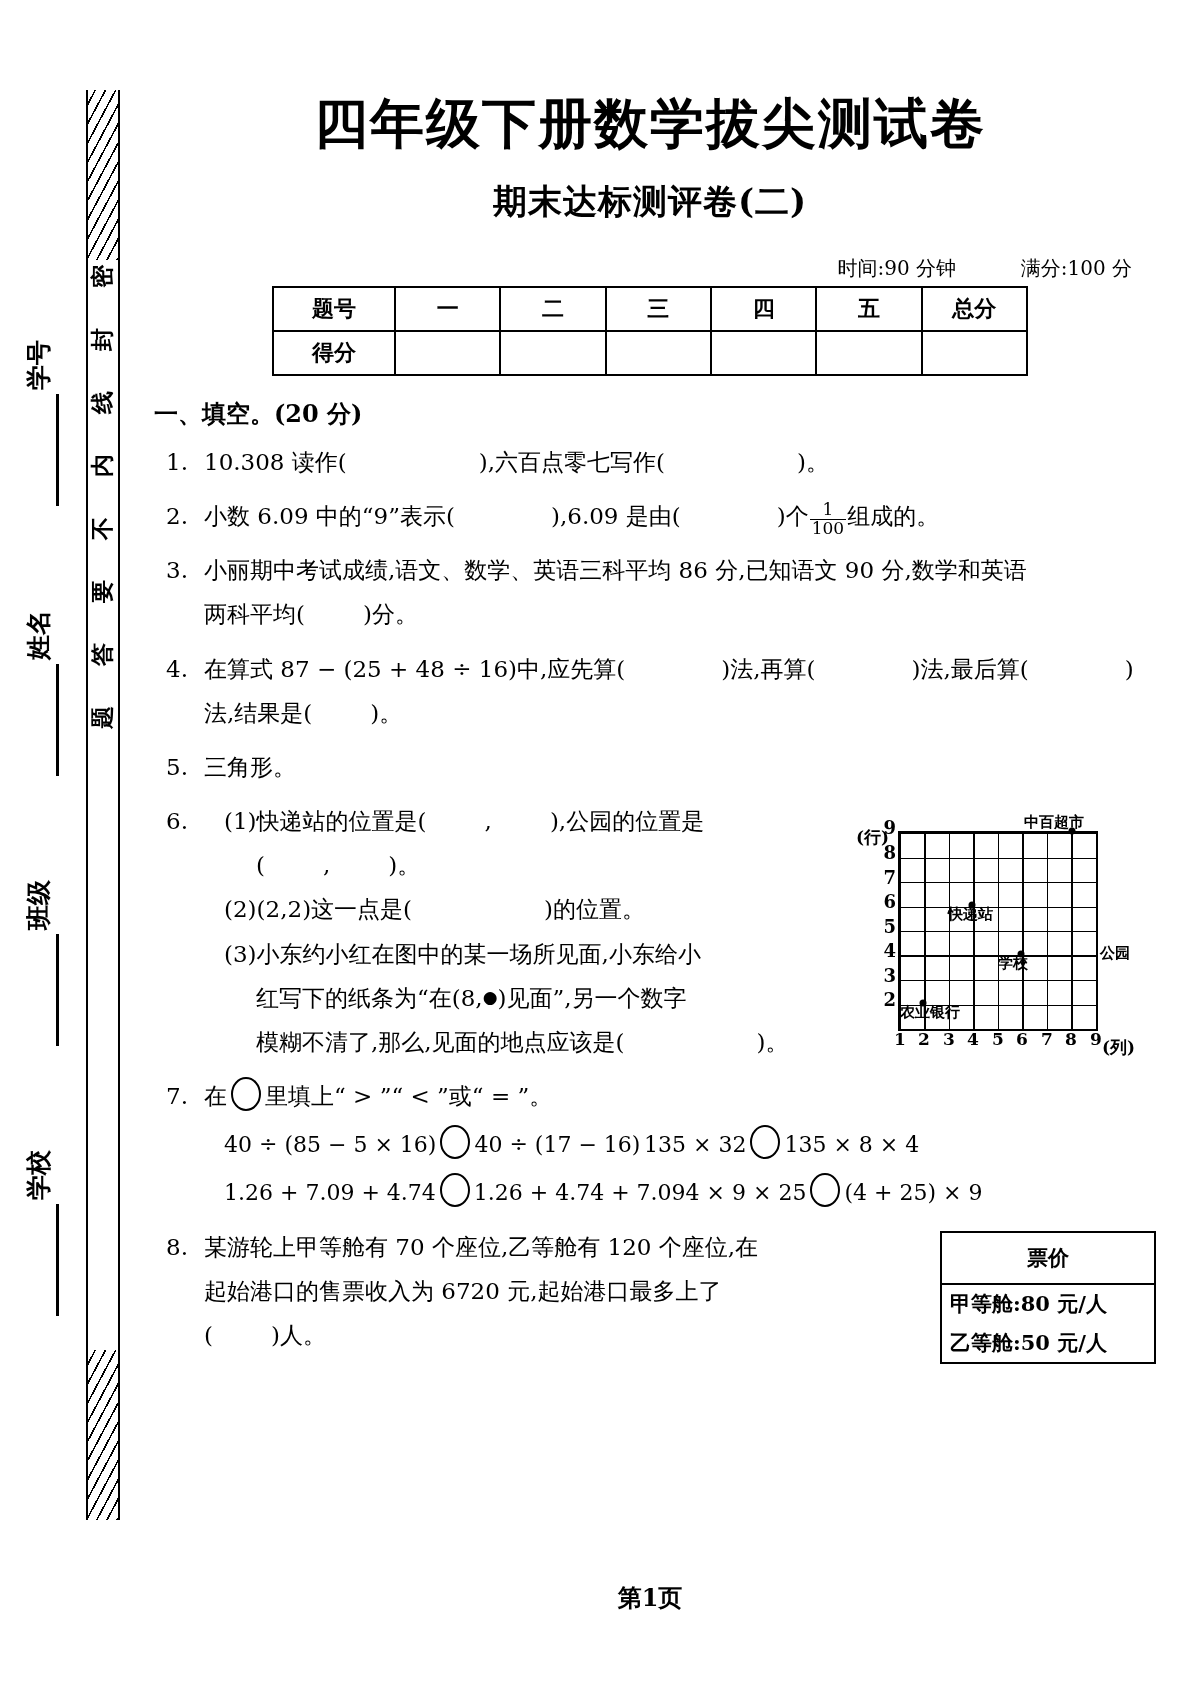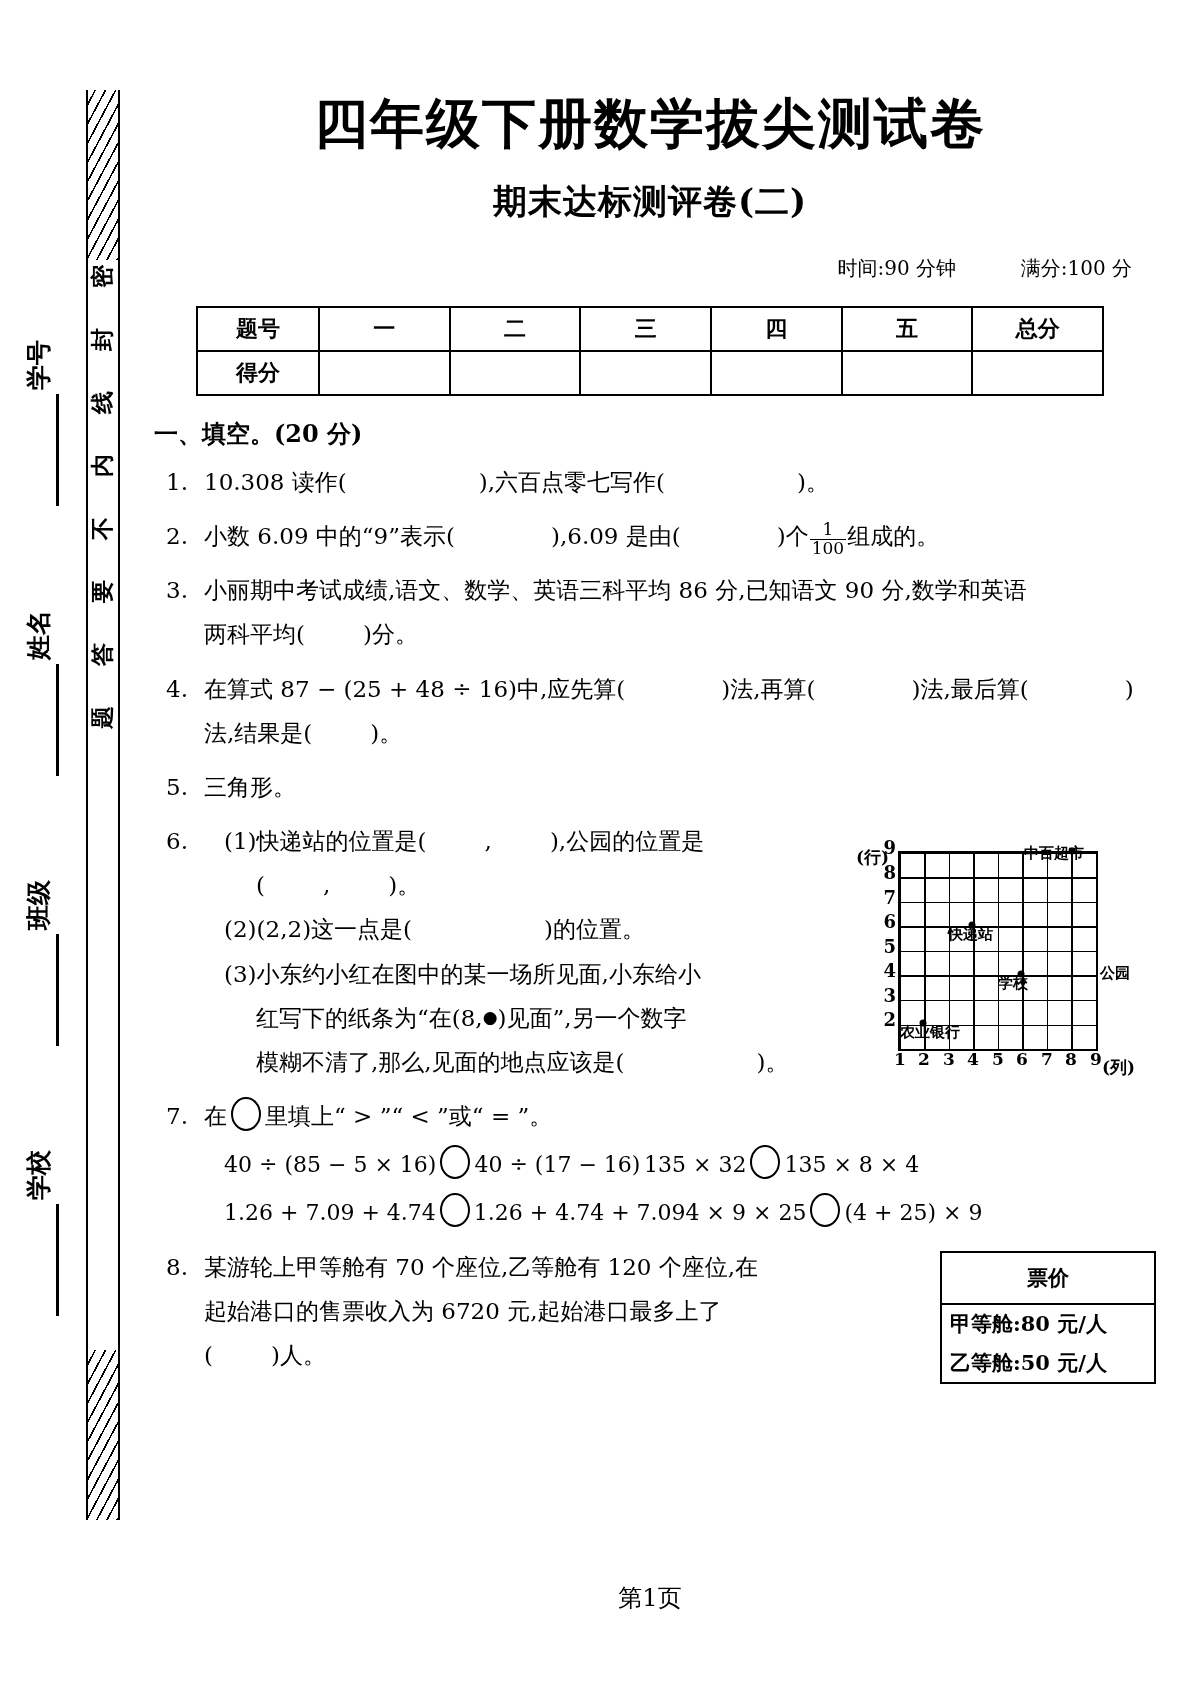--- a/index.html
+++ b/index.html
@@ -126,23 +126,23 @@
   .meta-line {
     margin-top: 30px;
     padding-right: 18px;
     text-align: right;
     font-size: 20px;
   }
   .meta-line .gap { display: inline-block; width: 52px; }
 
   
   table.score {
-    margin: 24px auto 0 auto;
+    margin: 4px auto 0 auto;
     border-collapse: collapse;
-    width: 908px;
+    width: 756px;
     table-layout: fixed;
   }
   table.score td {
     border: 2px solid #000;
     height: 40px;
     text-align: center;
     font-size: 22px;
     font-weight: bold;
   }
   table.score td.lab { width: 118px; }
@@ -305,21 +305,21 @@
   }
   .price-box .pr + .pr { border-top: 0; }
   .q8text { width: 660px; }
 
   .footer {
     position: absolute;
     left: 0; right: 0;
     bottom: 70px;
     text-align: center;
     font-size: 24px;
-    font-weight: normal;
+    font-weight: bold;
   }
 </style>
 </head>
 <body>
 
 <div class="seal-strip">
   <div class="seal-rail">
     <div class="hatch top"></div>
     <div class="hatch bottom"></div>
   </div>
@@ -476,21 +476,21 @@
           <span style="left:51px">3</span>
           <span style="left:75px">4</span>
           <span style="left:100px">5</span>
           <span style="left:124px">6</span>
           <span style="left:149px">7</span>
           <span style="left:173px">8</span>
           <span style="left:198px">9</span>
         </div>
 
         <div class="pt" style="left:215.5px; top:28px"></div>
-        <div class="ptlabel" style="left:168px; top:23px">中百超市</div>
+        <div class="ptlabel" style="left:168px; top:12px">中百超市</div>
 
         <div class="pt" style="left:115.5px; top:101.5px"></div>
         <div class="ptlabel" style="left:92px; top:104px">快递站</div>
 
         <div class="pt" style="left:164.5px; top:150.5px"></div>
         <div class="ptlabel" style="left:142px; top:153px">学校</div>
 
         <div class="pt" style="left:66.5px; top:199.5px"></div>
         <div class="ptlabel" style="left:44px; top:202px">农业银行</div>
 

